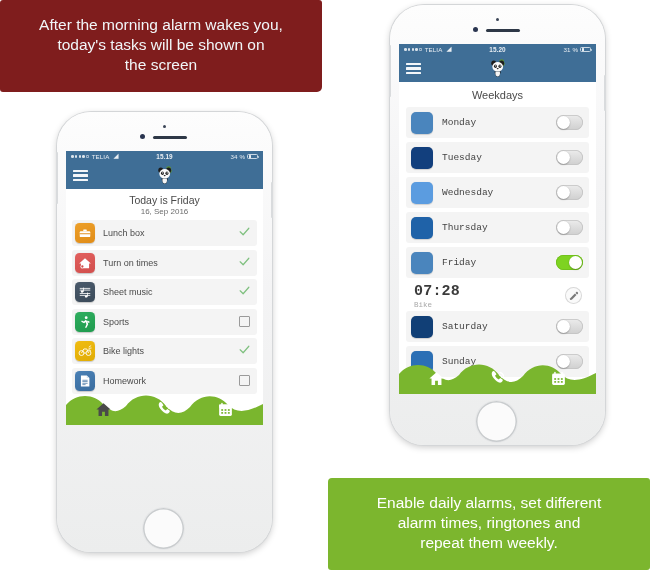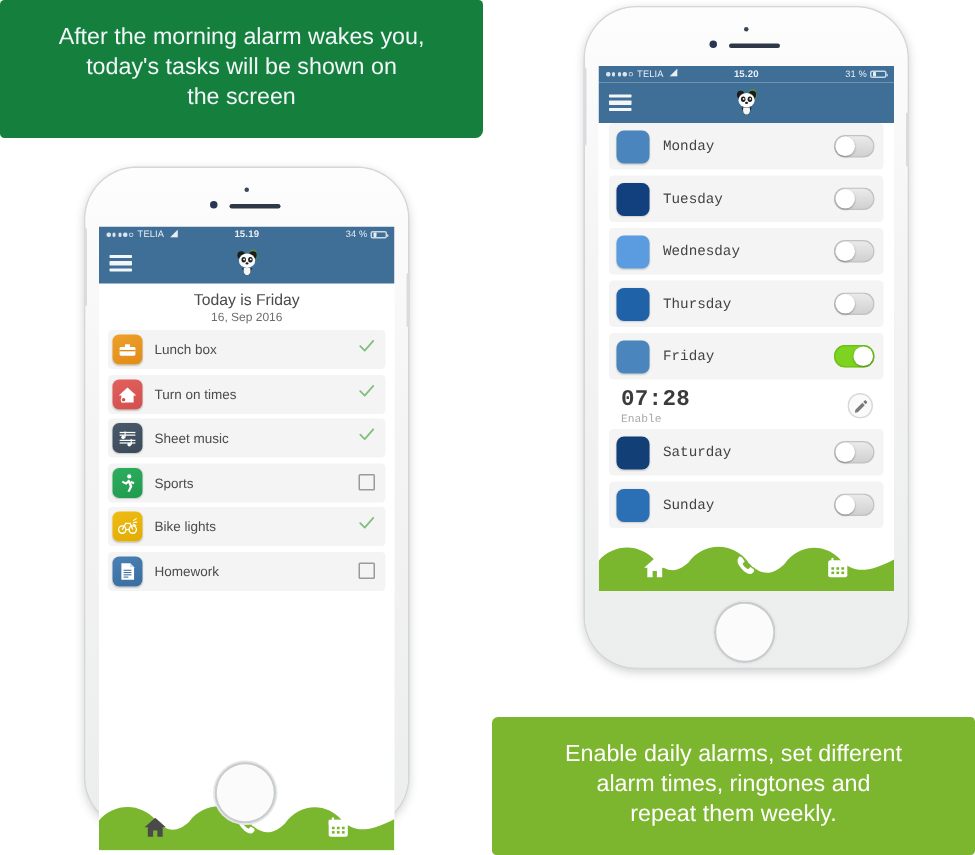--- a/index.html
+++ b/index.html
@@ -17,21 +17,21 @@
     position:absolute;
     box-sizing:border-box;
     display:flex;align-items:center;justify-content:center;
     text-align:center;
     color:#f2f6f8;
     line-height:1.28;
     border-radius:3px;
   }
   #caption-top{
     left:0;top:0;width:322px;height:92px;
-    background:#15803d;
+    background:#7f1d1d;
     font-size:15.5px;
     padding:4px 14px 6px 14px;
     border-bottom-right-radius:5px;
   }
   #caption-bottom{
     left:328px;top:478px;width:322px;height:92px;
     background:#7cb62e;
     font-size:15.5px;
     padding:4px 10px 6px 10px;
     color:#ffffff;
@@ -225,21 +225,21 @@
     </div>
   </div>
 
   <div class="phone" id="phone-left" style="left:57px;top:112px;width:215px;height:440px;">
     <span class="edge-l"></span>
     <span class="edge-r"></span>
     <span class="sensor" style="left:106px;top:13px;width:3.4px;height:3.4px;"></span>
     <span class="cam" style="left:83px;top:22px;width:5px;height:5px;"></span>
     <span class="speaker" style="left:96px;top:24px;width:34px;height:2.8px;"></span>
 
-    <div class="screen" style="left:9px;top:39px;width:197px;height:416px;">
+    <div class="screen" style="left:9px;top:39px;width:197px;height:274px;">
 
       <div class="statusbar">
         <span class="sb-left">
           <span class="dots">
             <i></i>
               <i></i>
               <i></i>
               <i></i>
               <i class="hollow"></i>
           </span>
@@ -460,20 +460,21 @@
             <ellipse cx="23.2" cy="17" rx="2.5" ry="3" fill="#1c1c1c"></ellipse>
             <circle cx="16.2" cy="16.6" r="1" fill="#fff"></circle>
             <circle cx="23.6" cy="16.6" r="1" fill="#fff"></circle>
             <ellipse cx="19.5" cy="21" rx="1.7" ry="1.2" fill="#1c1c1c"></ellipse>
             <path d="M14 26 L17 34 L22 34 L25 26 Z" fill="#1c1c1c"></path>
             <path d="M16 26 C15 30 16 34 19.5 34 C23 34 24 30 23 26 Z" fill="#f5f5f5"></path>
           </svg>
         </div>
       </div>
 
+      <div class="page-title">Weekdays</div>
 
       <div class="daylist" id="day-list">
           <div class="day-row">
             <span class="swatch" style="background:#4a85bd"></span>
             <span class="day-label">Monday</span>
             <span class="toggle off">
               <span class="knob"></span>
             </span>
           </div>
           <div class="day-row">
@@ -498,21 +499,21 @@
             </span>
           </div>
           <div class="day-row">
             <span class="swatch" style="background:#4a85bd"></span>
             <span class="day-label">Friday</span>
             <span class="toggle on">
               <span class="knob"></span>
             </span>
           </div>
           <div class="alarm-row">
-            <span class="alarm-meta"><span class="alarm-time">07:28</span><div class="alarm-sub">Enable</div></span>
+            <span class="alarm-meta"><span class="alarm-time">07:28</span><div class="alarm-sub">Bike</div></span>
             <span class="edit-btn">
               <svg viewBox="0 0 24 24" width="10" height="10">
                 <path d="M3 17.2 L14.2 6 L18 9.8 L6.8 21 L2.2 21.8 Z" fill="#7a7a7a"></path>
                 <path d="M15.6 4.6 L17.6 2.6 C18.4 1.9 19.5 1.9 20.2 2.6 L21.4 3.8 C22.1 4.5 22.1 5.6 21.4 6.3 L19.4 8.4 Z" fill="#7a7a7a"></path>
               </svg>
             </span>
           </div>
           <div class="day-row">
             <span class="swatch" style="background:#113f76"></span>
             <span class="day-label">Saturday</span>

